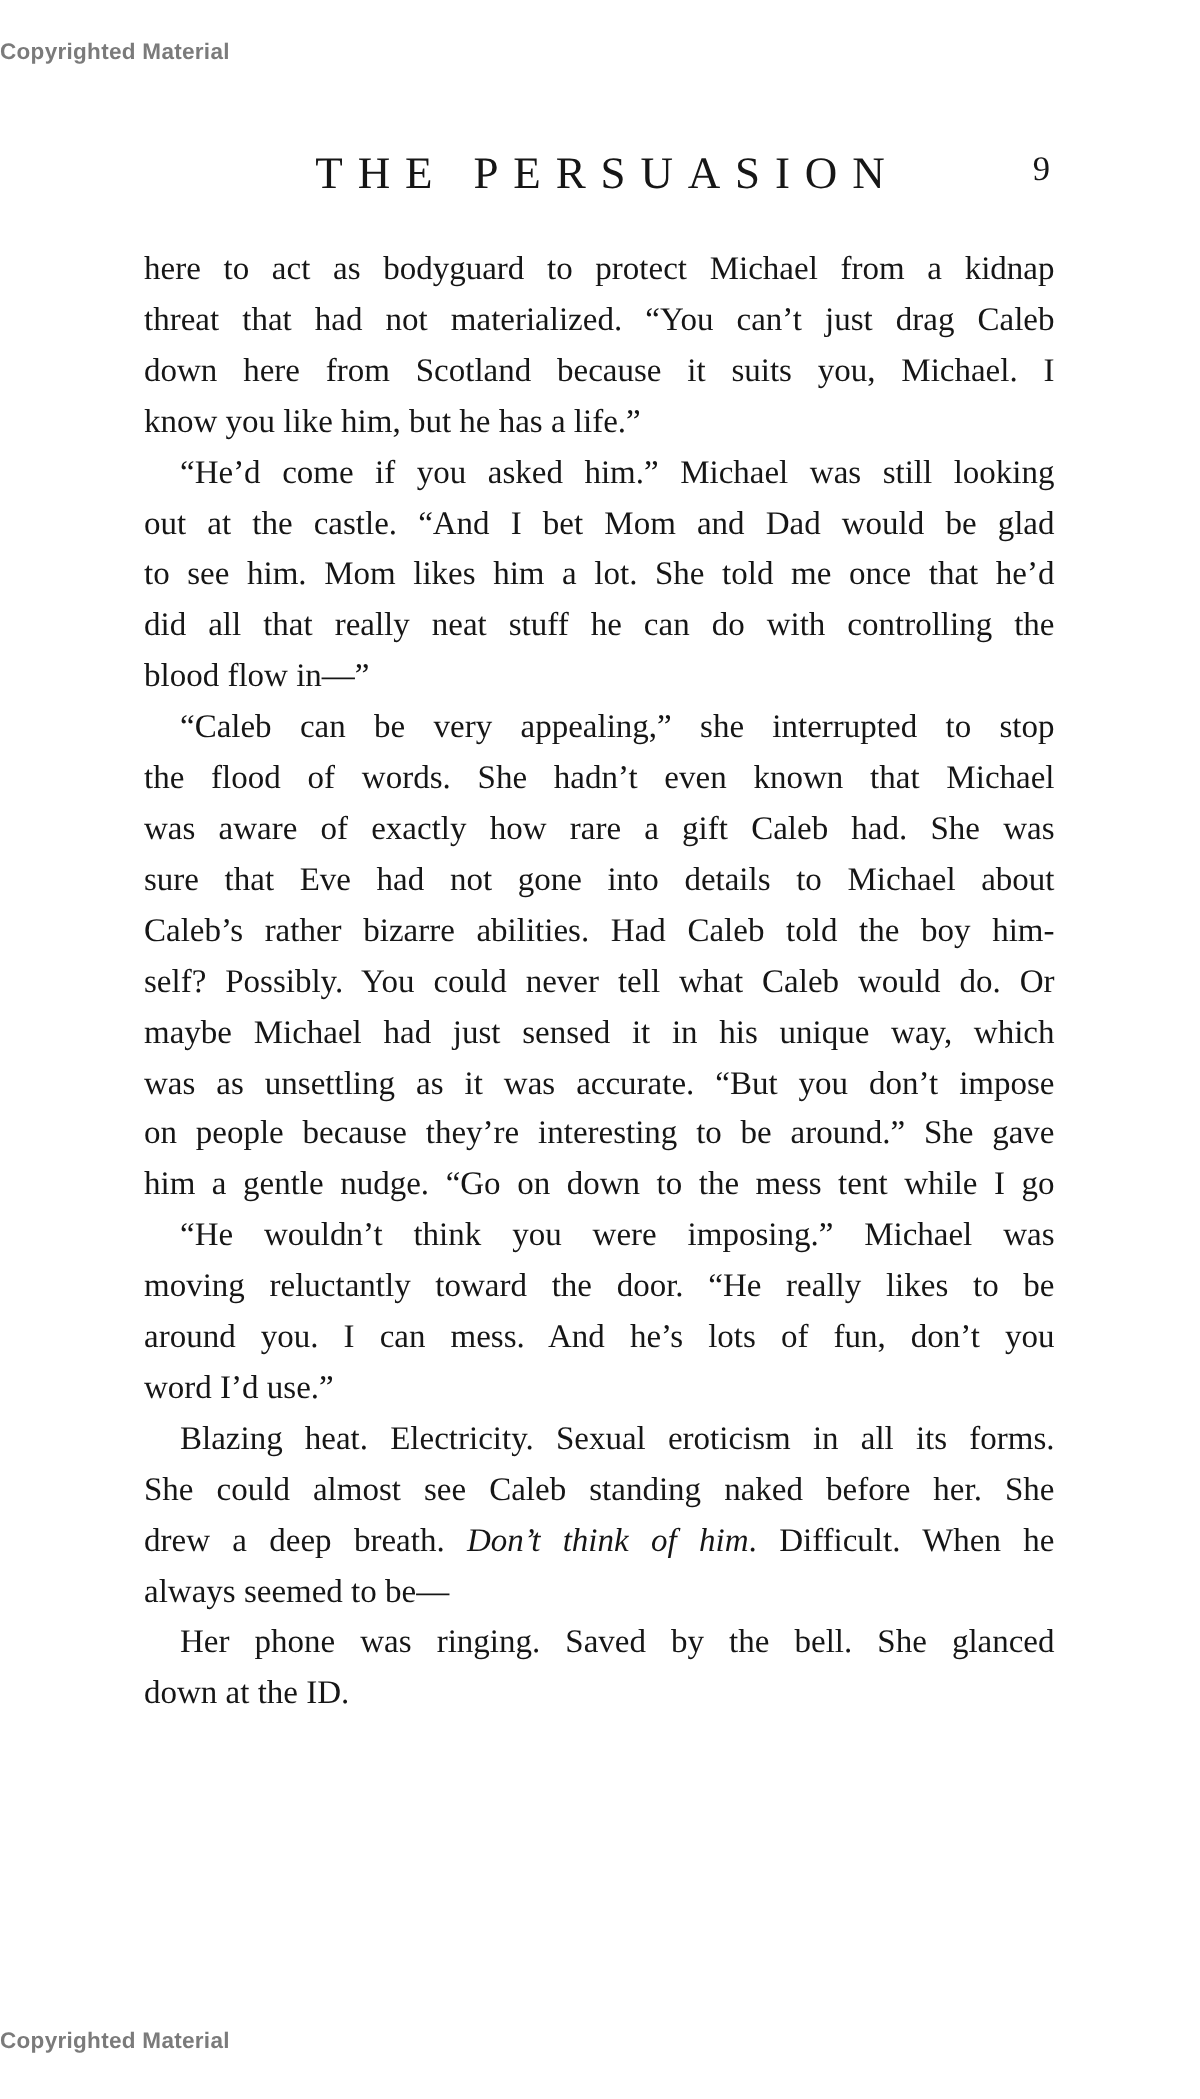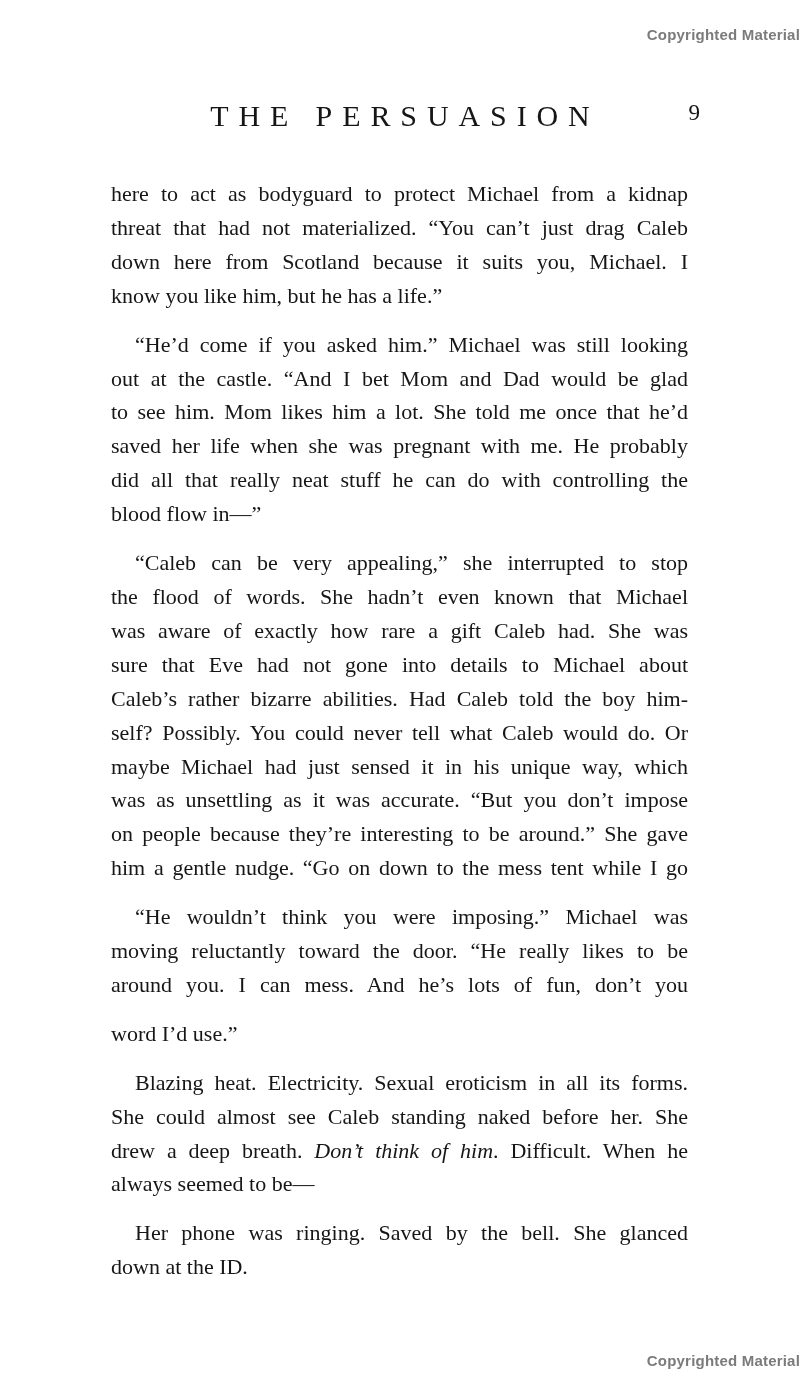--- a/index.html
+++ b/index.html
@@ -11,21 +11,21 @@
     height: 1399px;
     position: relative;
     background: var(--bg-color, #ffffff);
     font-family: "Liberation Serif", serif;
     overflow: hidden;
   }
   .copyright {
     position: absolute;
     left: 0;
     width: 100%;
-    text-align: right;
+    text-align: left;
     font-family: "Liberation Sans", sans-serif;
     font-weight: bold;
     font-size: 15px;
     color: var(--copyright-color, #7b7b7b);
     letter-spacing: 0.2px;
   }
   .copyright-top { top: 26px; }
   .copyright-bottom { top: 1352px; }
 
   .running-header {
@@ -54,21 +54,21 @@
 
   .body-text {
     position: absolute;
     left: 96px;
     top: 162px;
     width: 607px;
     color: var(--text-color, #161616);
     font-size: 22px;
     line-height: 33.9px;
   }
-  .paragraph { margin: 15px; }
+  .paragraph { margin: 0; }
   .line {
     text-align: justify;
     text-align-last: justify;
   }
   .line.last { text-align-last: left; }
   .line.indent { text-indent: 24px; }
   .italic { font-style: italic; }
 </style>
 </head>
 <body>
@@ -86,21 +86,20 @@
       <div class="paragraph">
         <div class="line">here to act as bodyguard to protect Michael from a kidnap</div>
         <div class="line">threat that had not materialized. “You can’t just drag Caleb</div>
         <div class="line">down here from Scotland because it suits you, Michael. I</div>
         <div class="line last">know you like him, but he has a life.”</div>
       </div>
       <div class="paragraph">
         <div class="line indent">“He’d come if you asked him.” Michael was still looking</div>
         <div class="line">out at the castle. “And I bet Mom and Dad would be glad</div>
         <div class="line">to see him. Mom likes him a lot. She told me once that he’d</div>
-        <div class="line">saved her life when she was pregnant with me. He probably</div>
         <div class="line">did all that really neat stuff he can do with controlling the</div>
         <div class="line last">blood flow in—”</div>
       </div>
       <div class="paragraph">
         <div class="line indent">“Caleb can be very appealing,” she interrupted to stop</div>
         <div class="line">the flood of words. She hadn’t even known that Michael</div>
         <div class="line">was aware of exactly how rare a gift Caleb had. She was</div>
         <div class="line">sure that Eve had not gone into details to Michael about</div>
         <div class="line">Caleb’s rather bizarre abilities. Had Caleb told the boy him-</div>
         <div class="line">self? Possibly. You could never tell what Caleb would do. Or</div>

